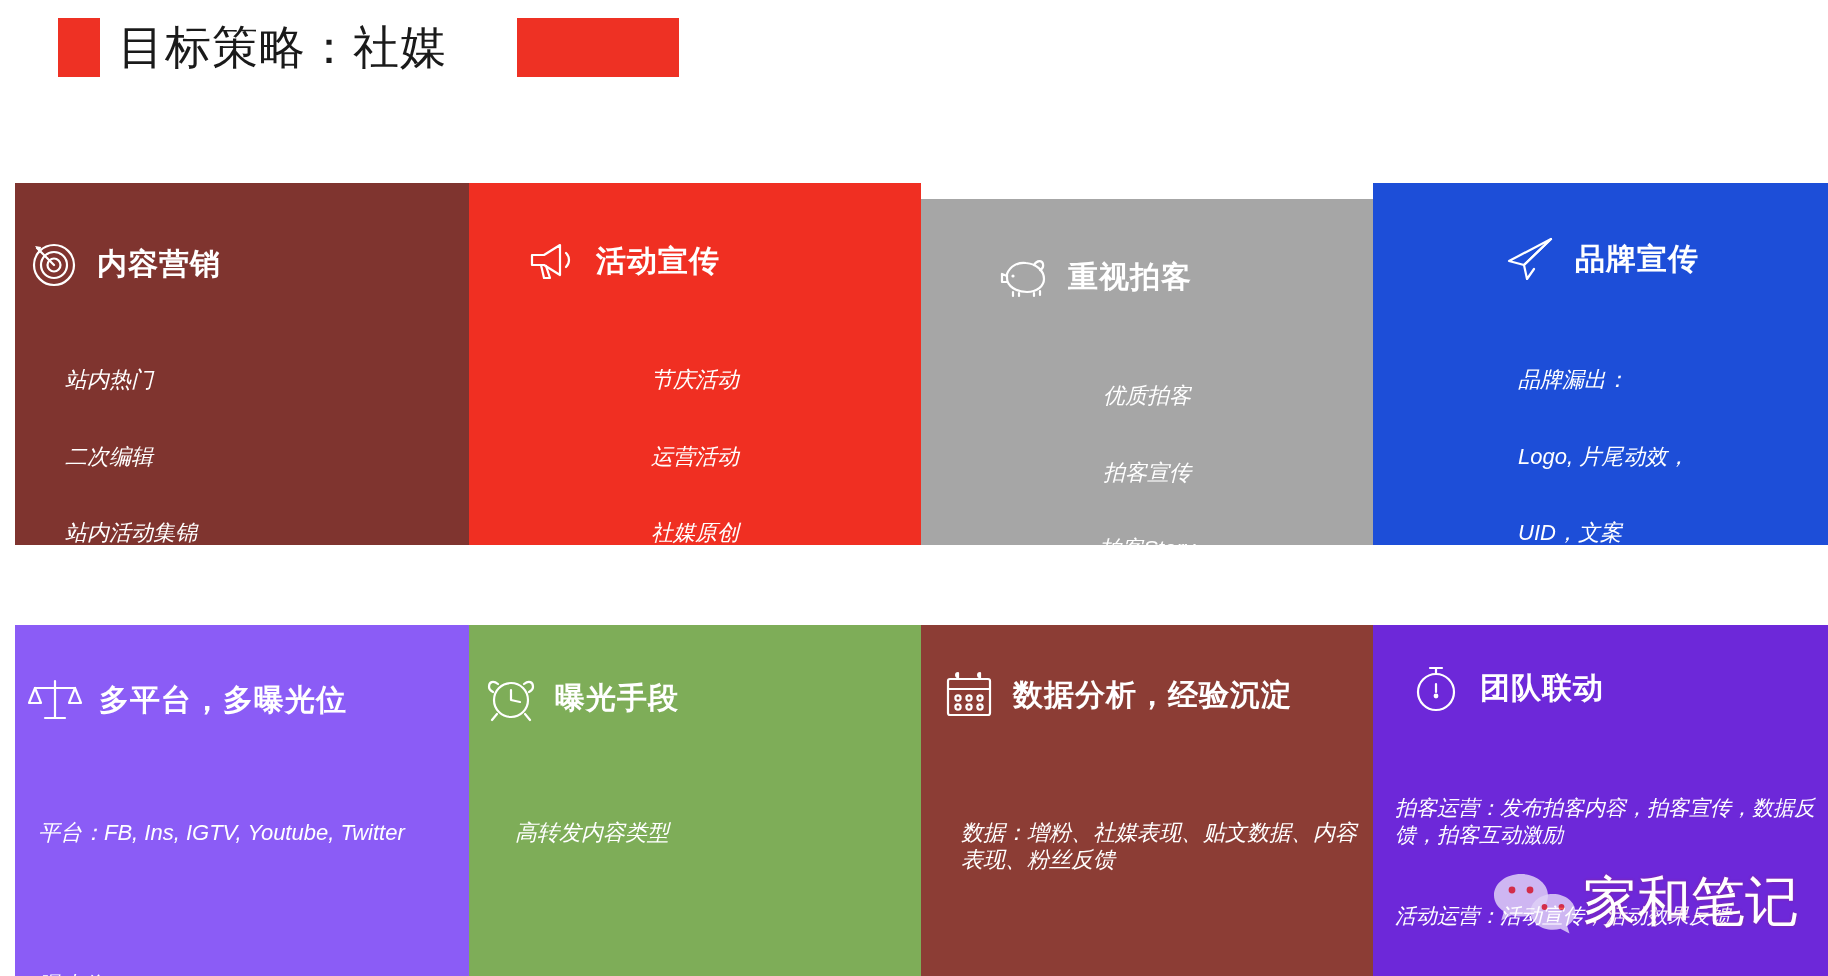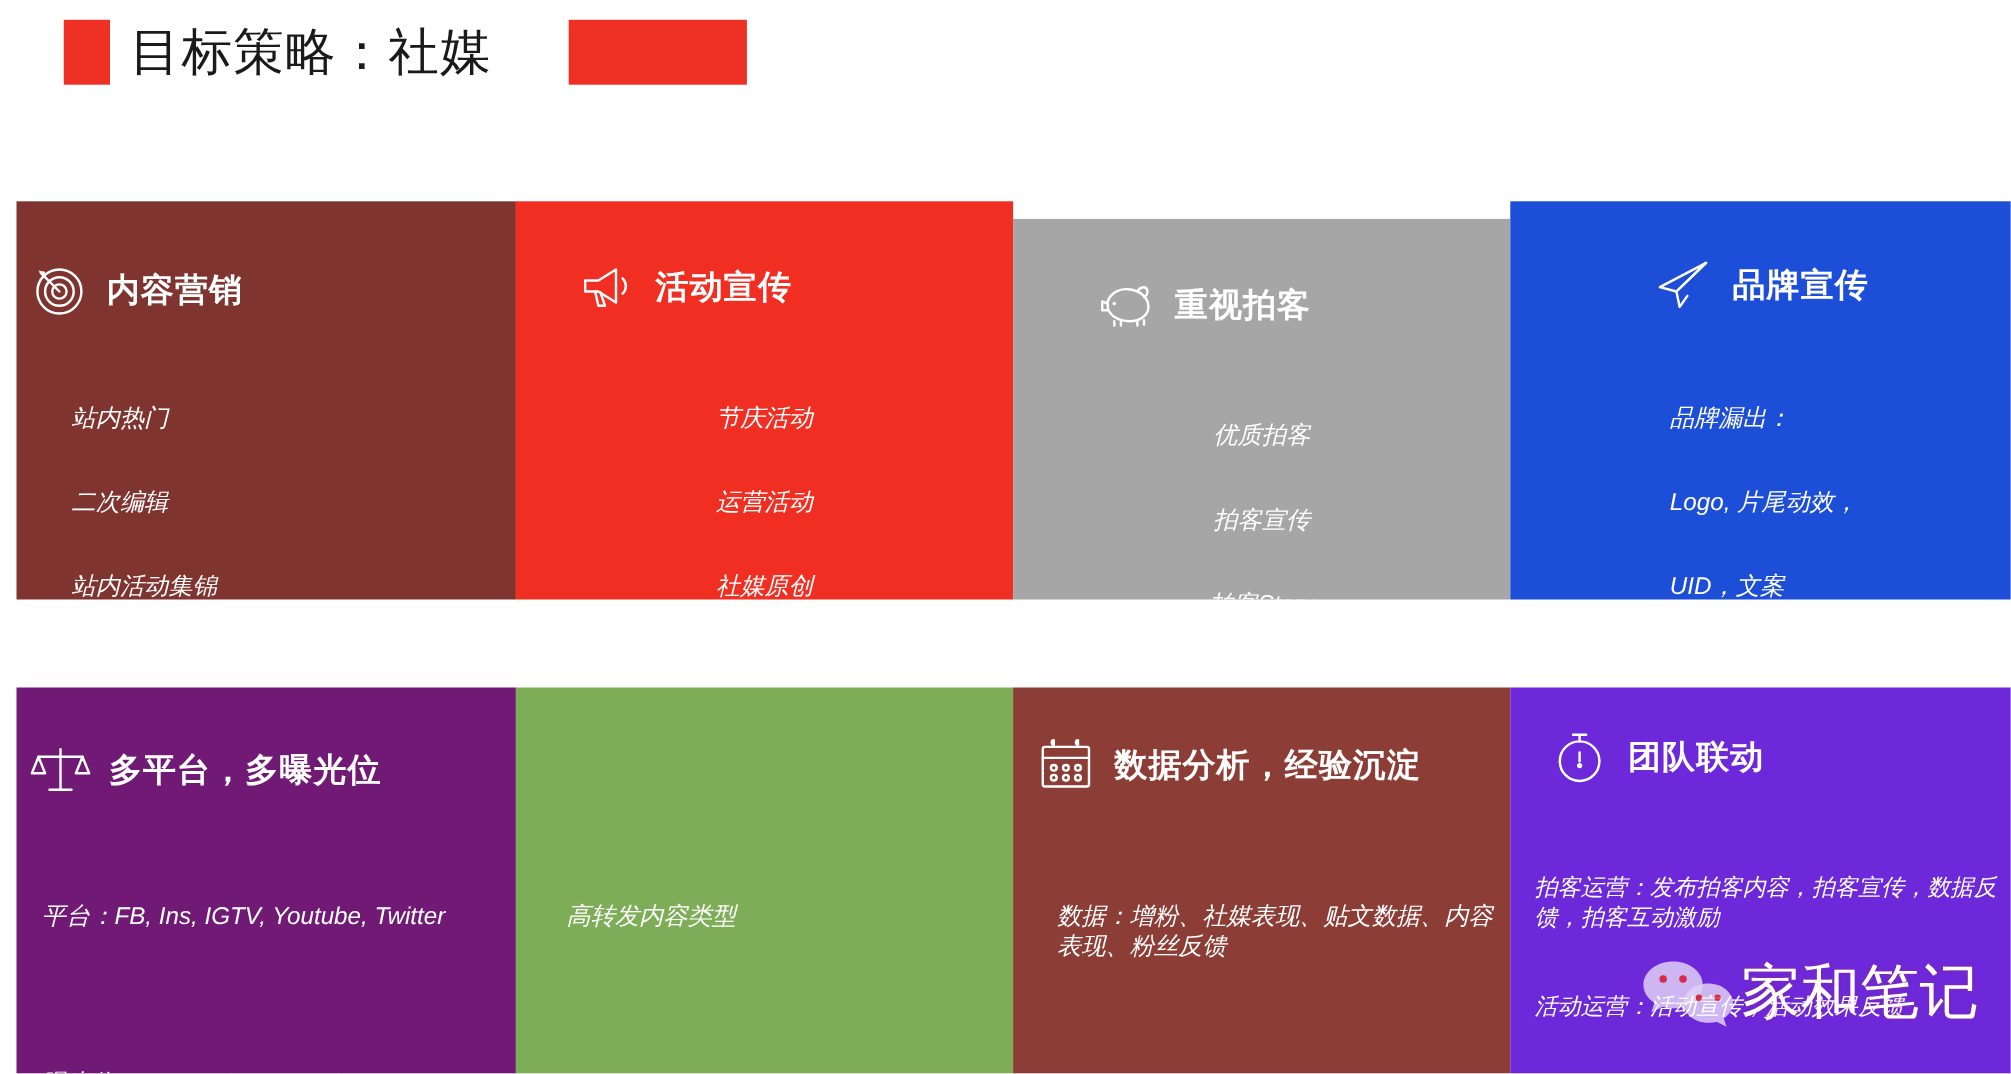--- a/index.html
+++ b/index.html
@@ -255,41 +255,53 @@
       <span class="line">品牌漏出：</span>
       <span class="line">Logo, 片尾动效，</span>
       <span class="line">UID，文案</span>
       
     </div>
   </div>
 </div>
 
 <div class="grid-row row-2">
 
-  <div class="card w-a" id="card-multi-platform" style="background: #701a75;">
+  <div class="card w-a" id="card-multi-platform" style="background: #8b5cf6;">
     <div class="card-head">
       <span class="card-icon">
         <svg viewBox="0 0 56 56" fill="none" stroke="#ffffff" stroke-width="2.2" stroke-linejoin="round" stroke-linecap="round">
           <path d="M28 9 L28 46"></path>
           <path d="M8 16 L48 16"></path>
           <path d="M8 16 L2 31 L14 31 Z"></path>
           <path d="M48 16 L42 31 L54 31 Z"></path>
           <path d="M18 46 L38 46"></path>
         </svg>
       </span>
       <span class="card-title">多平台，多曝光位</span>
     </div>
     <div class="card-body">
       <span class="para">平台：FB, Ins, IGTV, Youtube, Twitter</span>
       <span class="spacer"></span>
       <span class="para">曝光位：FB Feed, Ins Feed, FB Story, Ins Story, Ins Highlight</span>
     </div>
   </div>
 
   <div class="card w-b" id="card-exposure-method" style="background: rgb(126, 173, 88);">
+    <div class="card-head">
+      <span class="card-icon">
+        <svg viewBox="0 0 56 56" fill="none" stroke="#ffffff" stroke-width="2.2" stroke-linejoin="round" stroke-linecap="round">
+          <circle cx="28" cy="30" r="17"></circle>
+          <path d="M28 30 L28 20 M28 30 L37 32"></path>
+          <path d="M15 14 C10 10 6 12 6 17 C6 19 8 21 10 22"></path>
+          <path d="M41 14 C46 10 50 12 50 17 C50 19 48 21 46 22"></path>
+          <path d="M14 44 L9 50 M42 44 L47 50"></path>
+        </svg>
+      </span>
+      <span class="card-title">曝光手段</span>
+    </div>
     <div class="card-body">
       <span class="para">高转发内容类型</span>
       <span class="spacer"></span>
       <span class="para">Boost</span>
       
       
     </div>
   </div>
 
   <div class="card w-c" id="card-data-analysis" style="background: rgb(140, 61, 53);">

